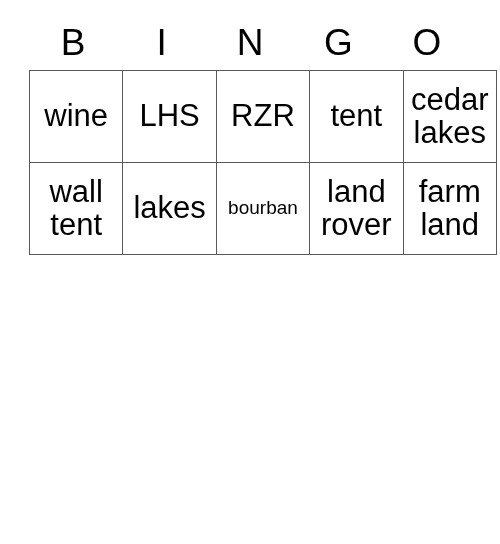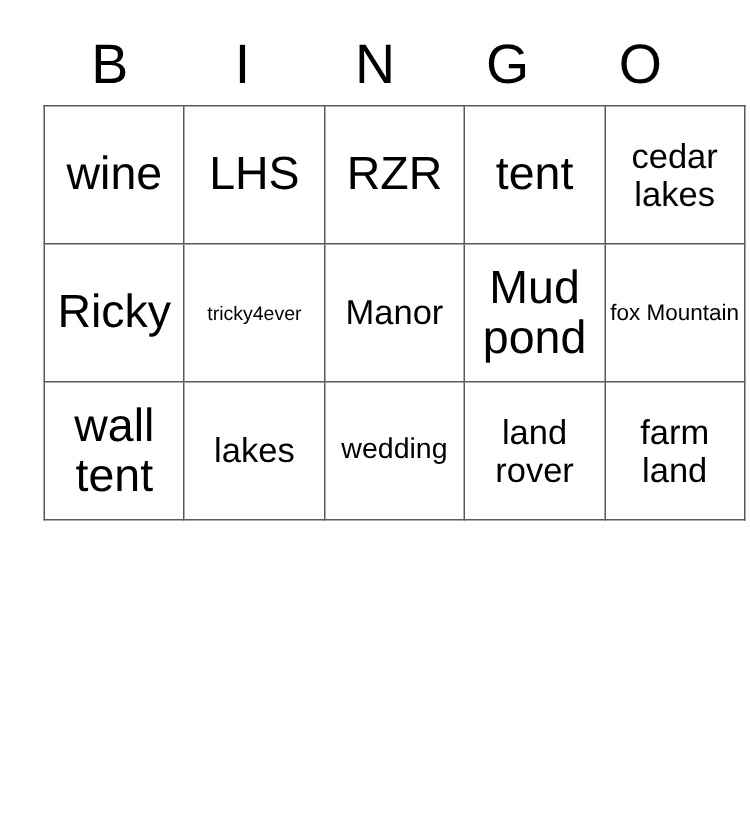--- a/index.html
+++ b/index.html
@@ -58,21 +58,21 @@
   .cell-text {
     display: block;
     width: 100%;
     line-height: 1.06;
     word-wrap: break-word;
     overflow-wrap: break-word;
   }
   
   .fs-xl  { font-size: 31px; }
   .fs-lg  { font-size: 29px; }
-  .fs-md  { font-size: 23px; text-align: center; }
+  .fs-md  { font-size: 31px; text-align: center; }
   .fs-sm  { font-size: 19px; }
   .fs-xs  { font-size: 15px; }
   .fs-xxs { font-size: 13px; }
 </style>
 </head>
 <body>
 
 <div id="bingo-card">
 
   <div id="header-row">
@@ -97,44 +97,27 @@
           </td>
         <td>
             <span class="cell-text fs-xl">tent</span>
           </td>
         <td>
             <span class="cell-text fs-md">cedar lakes</span>
           </td>
       </tr>
       <tr>
         <td>
-            <span class="cell-text fs-xl">Ricky</span>
-          </td>
-        <td>
-            <span class="cell-text fs-xxs">tricky4ever</span>
-          </td>
-        <td>
-            <span class="cell-text fs-md">Manor</span>
-          </td>
-        <td>
-            <span class="cell-text fs-xl">Mud pond</span>
-          </td>
-        <td>
-            <span class="cell-text fs-xs">fox Mountain</span>
-          </td>
-      </tr>
-      <tr>
-        <td>
             <span class="cell-text fs-xl">wall tent</span>
           </td>
         <td>
             <span class="cell-text fs-md">lakes</span>
           </td>
         <td>
-            <span class="cell-text fs-sm">wedding</span>
+            <span class="cell-text fs-sm">bourban</span>
           </td>
         <td>
             <span class="cell-text fs-md">land rover</span>
           </td>
         <td>
             <span class="cell-text fs-md">farm land</span>
           </td>
       </tr>
     </tbody>
   </table>

